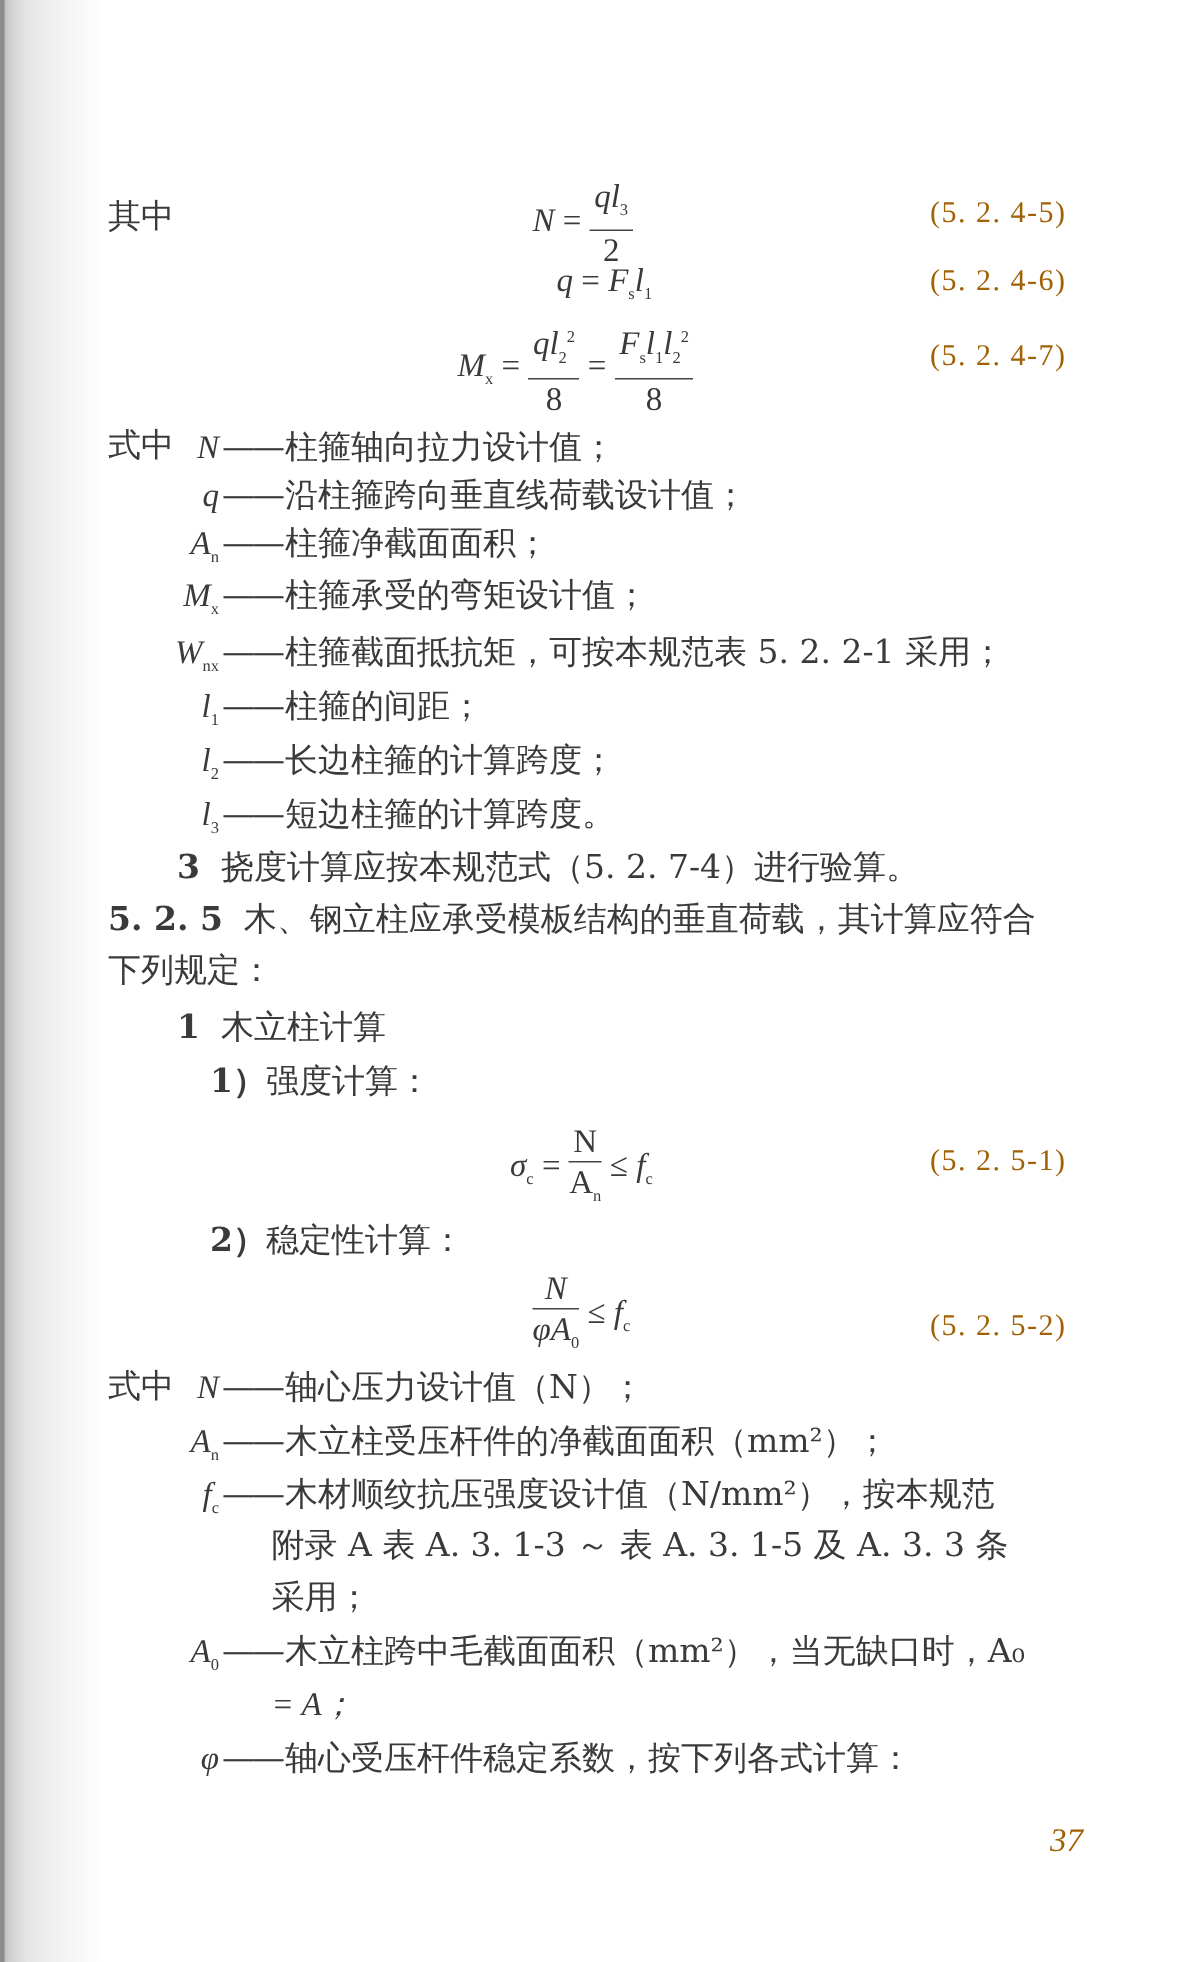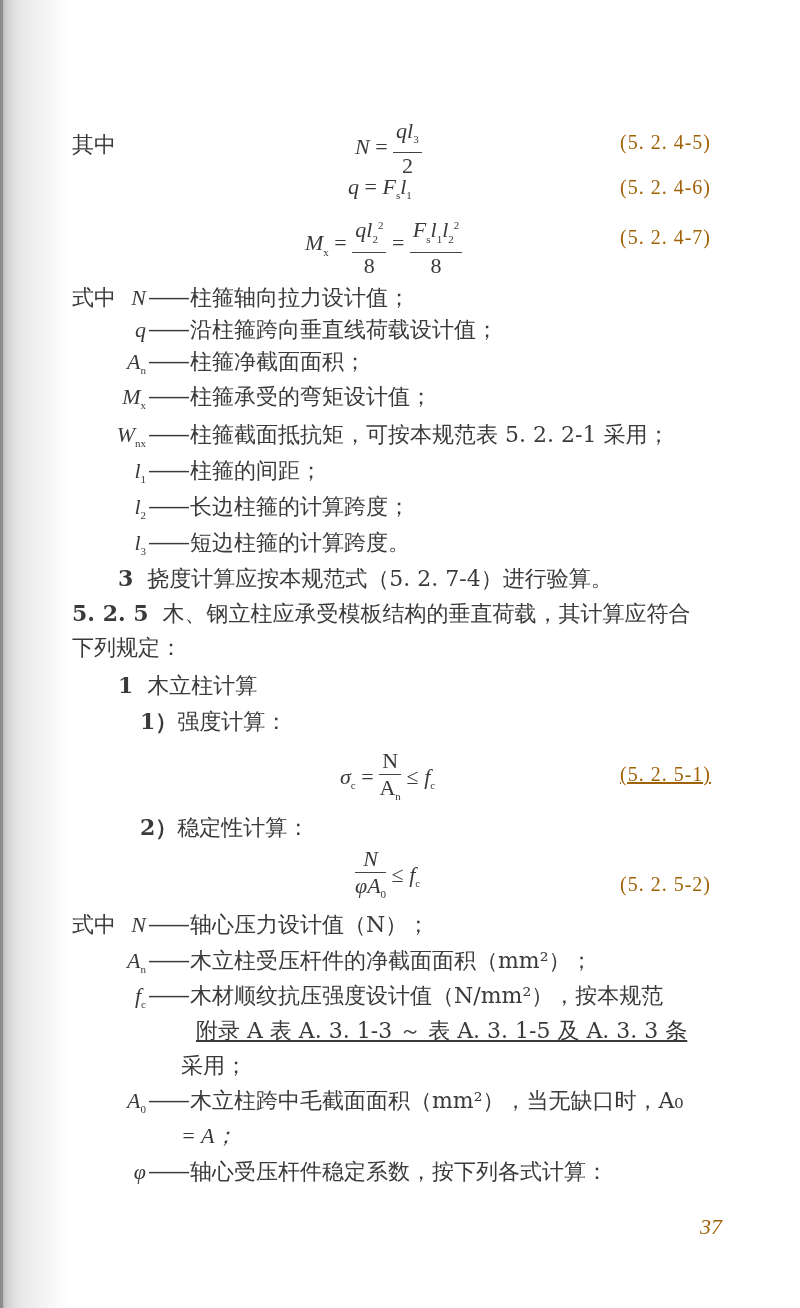--- a/index.html
+++ b/index.html
@@ -40,21 +40,21 @@
 <div class="eq math" style="left:355px; top:118px;">
   <span>N</span>
   <span class="rm"> = </span>
   <span class="frac">
     <span class="num"><span>ql</span><sub>3</sub></span>
     <span class="den rm">2</span>
   </span>
 </div>
 <div class="eqno" style="left:620px; top:131px;">(5. 2. 4-5)</div>
 
-<div class="eq math" style="left:348px; top:174px;">
+<div class="eq math" style="left:371px; top:174px;">
   <span>q</span><span class="rm"> = </span><span>F</span><sub>s</sub><span>l</span><sub>1</sub>
 </div>
 <div class="eqno" style="left:620px; top:176px;">(5. 2. 4-6)</div>
 
 <div class="eq math" style="left:305px; top:212px;">
   <span>M</span><sub>x</sub>
   <span class="rm"> = </span>
   <span class="frac">
     <span class="num"><span>ql</span><sub>2</sub><sup>2</sup></span>
     <span class="den rm">8</span>
@@ -114,21 +114,21 @@
 <div class="eq math" style="left:340px; top:748px;">
   <span>σ</span><sub>c</sub>
   <span class="rm"> = </span>
   <span class="frac rm">
     <span class="num">N</span>
     <span class="den"><span>A</span><sub>n</sub></span>
   </span>
   <span class="rm">≤</span>
   <span>f</span><sub>c</sub>
 </div>
-<div class="eqno" style="left:620px; top:763px;text-decoration:underline;">(5. 2. 5-1)</div>
+<div class="eqno" style="left:620px; top:763px;">(5. 2. 5-1)</div>
 
 <div class="line" style="left:140px; top:812px;">
   <span class="bold">2）</span><span>稳定性计算：</span>
 </div>
 
 <div class="eq math" style="left:355px; top:846px;">
   <span class="frac">
     <span class="num">N</span>
     <span class="den"><span>φA</span><sub>0</sub></span>
   </span>
@@ -141,21 +141,21 @@
 
 <div class="line" style="left:56px; top:910px;">
   <span class="sym math"><span>N</span><sub></sub></span><span class="dash">——</span><span>轴心压力设计值（N）；</span>
 </div>
 <div class="line" style="left:56px; top:946px;">
   <span class="sym math"><span>A</span><sub>n</sub></span><span class="dash">——</span><span>木立柱受压杆件的净截面面积（mm²）；</span>
 </div>
 <div class="line" style="left:56px; top:981px;">
   <span class="sym math"><span>f</span><sub>c</sub></span><span class="dash">——</span><span>木材顺纹抗压强度设计值（N/mm²），按本规范</span>
 </div>
-<div class="line" style="left:196px; top:1016px;text-decoration:underline;">附录 A 表 A. 3. 1-3 ～ 表 A. 3. 1-5 及 A. 3. 3 条</div>
+<div class="line" style="left:181px; top:1016px;">附录 A 表 A. 3. 1-3 ～ 表 A. 3. 1-5 及 A. 3. 3 条</div>
 <div class="line" style="left:181px; top:1051px;text-align:center;">采用；</div>
 
 <div class="line" style="left:56px; top:1086px;">
   <span class="sym math"><span>A</span><sub>0</sub></span><span class="dash">——</span><span>木立柱跨中毛截面面积（mm²），当无缺口时，A₀</span>
 </div>
 <div class="line math" style="left:181px; top:1121px;">= A；</div>
 
 <div class="line" style="left:56px; top:1157px;">
   <span class="sym math"><span>φ</span><sub></sub></span><span class="dash">——</span><span>轴心受压杆件稳定系数，按下列各式计算：</span>
 </div>

